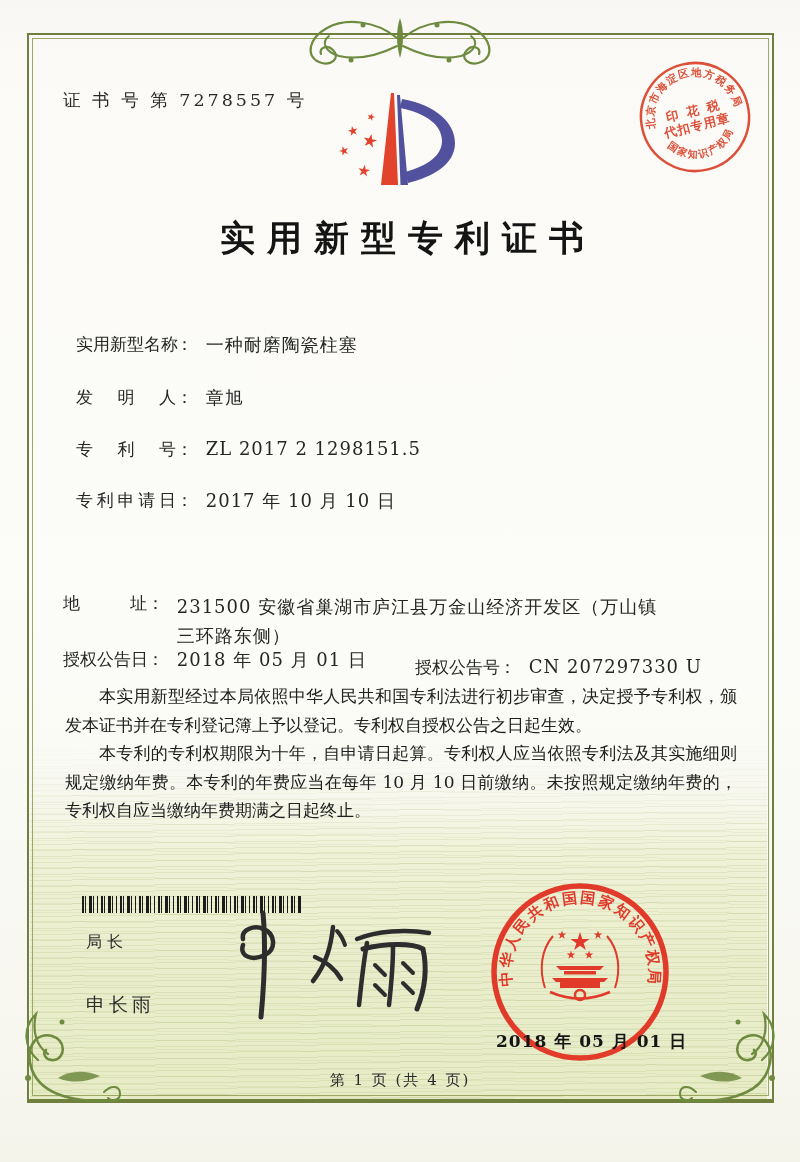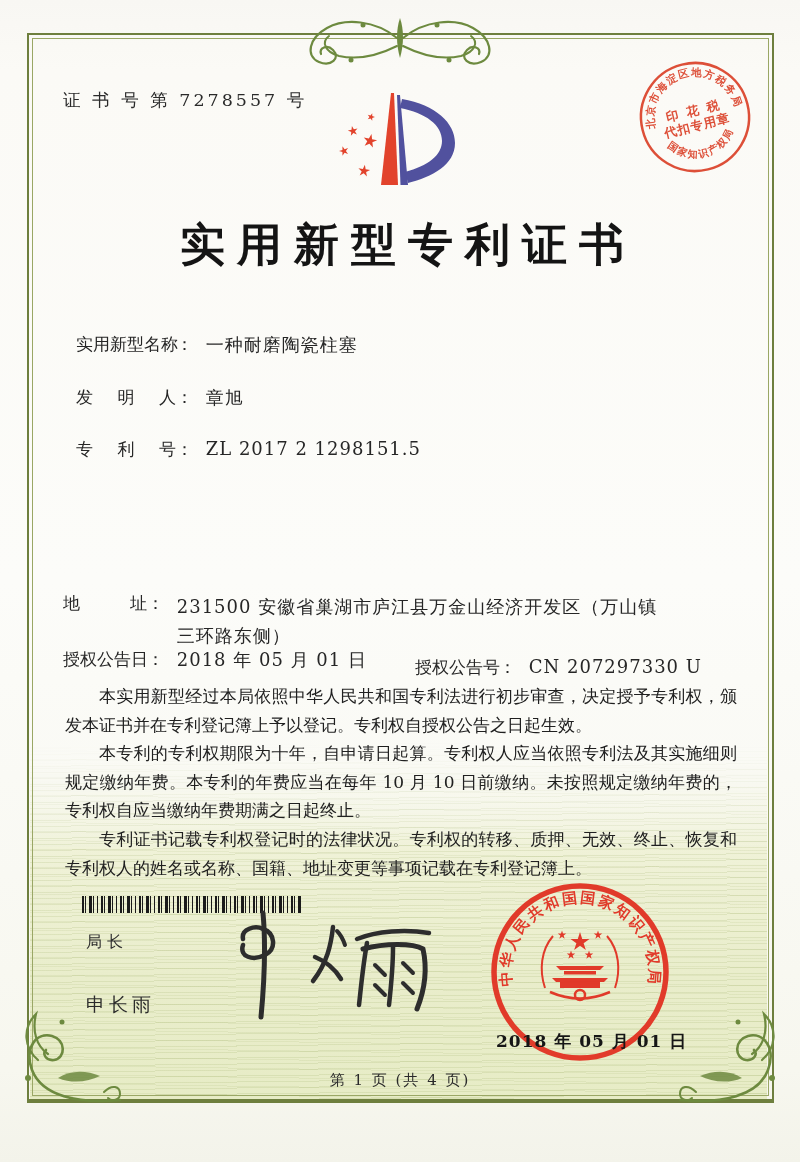--- a/index.html
+++ b/index.html
@@ -15,21 +15,21 @@
   
   .lower-tint{position:absolute;left:30px;top:742px;width:737px;height:358px;
     background:
       repeating-linear-gradient(179.3deg, rgba(140,160,80,.16) 0 1px, rgba(0,0,0,0) 1px 6px),
       repeating-linear-gradient(180.8deg, rgba(140,160,80,.11) 0 1px, rgba(0,0,0,0) 1px 9px),
       linear-gradient(180deg, rgba(236,239,206,0) 0%, rgba(236,239,206,.75) 30%, #e9edcb 65%, #e7ecc6 100%);
     -webkit-mask-image:linear-gradient(180deg, transparent 0%, #000 30%);
             mask-image:linear-gradient(180deg, transparent 0%, #000 30%);}
   .cert-no{position:absolute;left:63px;top:88px;font-size:17.5px;letter-spacing:3px;color:#2a2a2a;}
   .title{position:absolute;left:4px;right:0;top:215px;margin:0;text-align:center;
-    font-size:45px;font-weight:bold;letter-spacing:12px;text-indent:12px;color:#141414;}
+    font-size:35px;font-weight:bold;letter-spacing:12px;text-indent:12px;color:#141414;}
   .logo{position:absolute;left:336px;top:88px;}
   .tax-stamp{position:absolute;left:634px;top:56px;}
   
   .field-row{position:absolute;left:76px;font-size:18px;white-space:nowrap;}
   .field-row.wide{left:63px;}
   .f-label{display:inline-block;width:100px;font-size:17px;text-align:justify;text-align-last:justify;vertical-align:top;}
   .field-row.wide .f-label{width:84px;}
   .f-colon{display:inline-block;vertical-align:top;font-size:17px;}
   .f-value{display:inline-block;margin-left:7px;letter-spacing:1px;vertical-align:top;}
   .f-value.multiline{white-space:pre-line;width:545px;line-height:29px;}
@@ -138,38 +138,41 @@
     <span class="f-value">章旭</span>
   </div>
   <div class="field-row" style="top:333px">
     <span class="f-label">实用新型名称</span><span class="f-colon">：</span>
     <span class="f-value">一种耐磨陶瓷柱塞</span>
   </div>
   <div class="field-row" style="top:438px">
     <span class="f-label">专利号</span><span class="f-colon">：</span>
     <span class="f-value">ZL 2017 2 1298151.5</span>
   </div>
+  <div class="field-row" style="top:489px">
+    <span class="f-label">专利申请日</span><span class="f-colon">：</span>
+    <span class="f-value">2017 年 10 月 10 日</span>
+  </div>
   <div class="field-row wide" style="top:592px">
     <span class="f-label">地址</span><span class="f-colon">：</span>
     <span class="f-value multiline">231500 安徽省巢湖市庐江县万金山经济开发区（万山镇
 三环路东侧）</span>
   </div>
   <div class="field-row wide" style="top:648px">
     <span class="f-label">授权公告日</span><span class="f-colon">：</span>
     <span class="f-value">2018 年 05 月 01 日</span>
     <span class="grant-right">
       <span class="f-label">授权公告号</span><span class="f-colon">：</span>
       <span class="f-value">CN 207297330 U</span>
     </span>
   </div>
 
   <div class="body-text">
     <p>本实用新型经过本局依照中华人民共和国专利法进行初步审查，决定授予专利权，颁发本证书并在专利登记簿上予以登记。专利权自授权公告之日起生效。</p>
     <p>本专利的专利权期限为十年，自申请日起算。专利权人应当依照专利法及其实施细则规定缴纳年费。本专利的年费应当在每年 10 月 10 日前缴纳。未按照规定缴纳年费的，专利权自应当缴纳年费期满之日起终止。</p>
-    <p>专利证书记载专利权登记时的法律状况。专利权的转移、质押、无效、终止、恢复和专利权人的姓名或名称、国籍、地址变更等事项记载在专利登记簿上。</p>
   </div>
 
   <div class="barcode"></div>
 
   <div class="sign-title">局长</div>
   <div class="sign-name">申长雨</div>
 
   <svg class="signature" width="240" height="118" viewBox="0 0 240 118">
     <g fill="none" stroke="#2d2d2d" stroke-width="4.5" stroke-linecap="round">
       <path d="M58,8 C60,30 60,70 56,112" stroke-width="5"></path>

